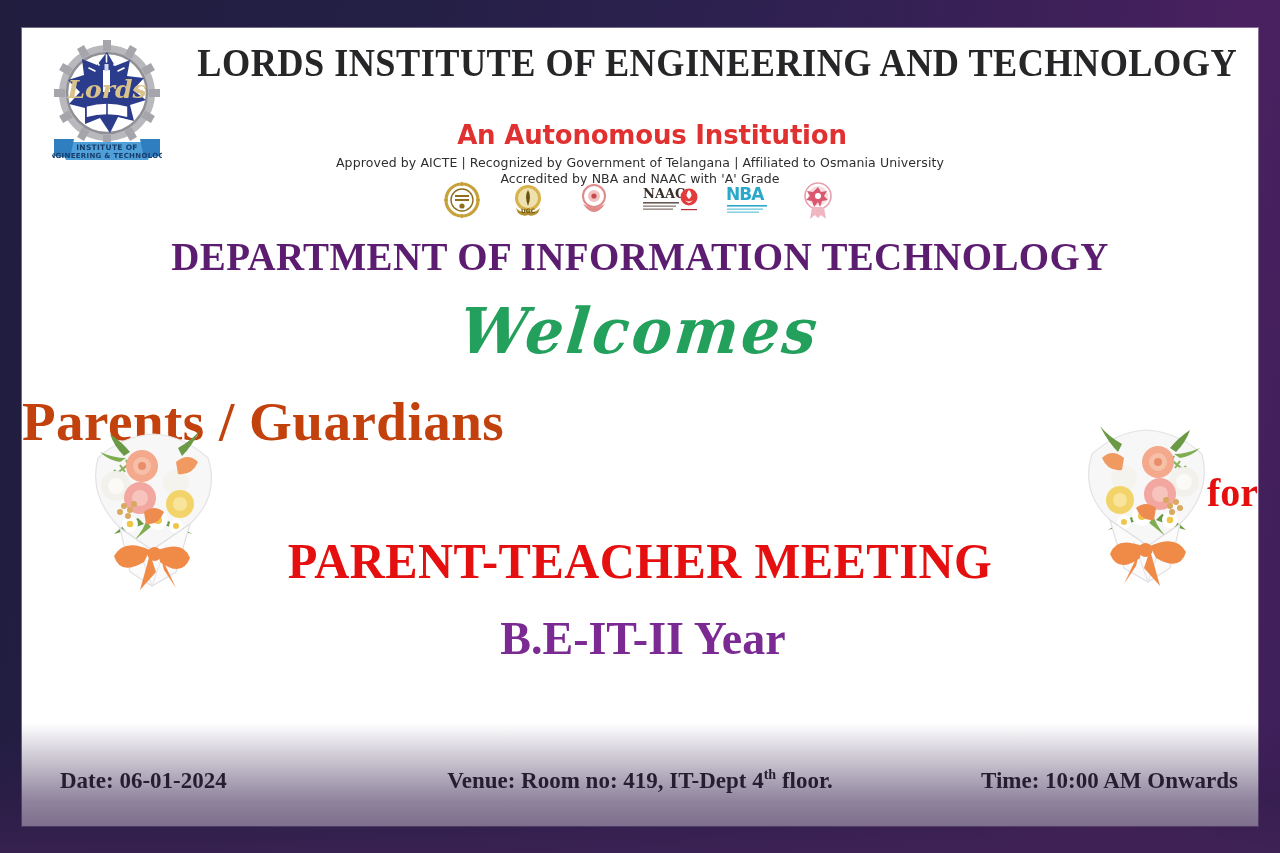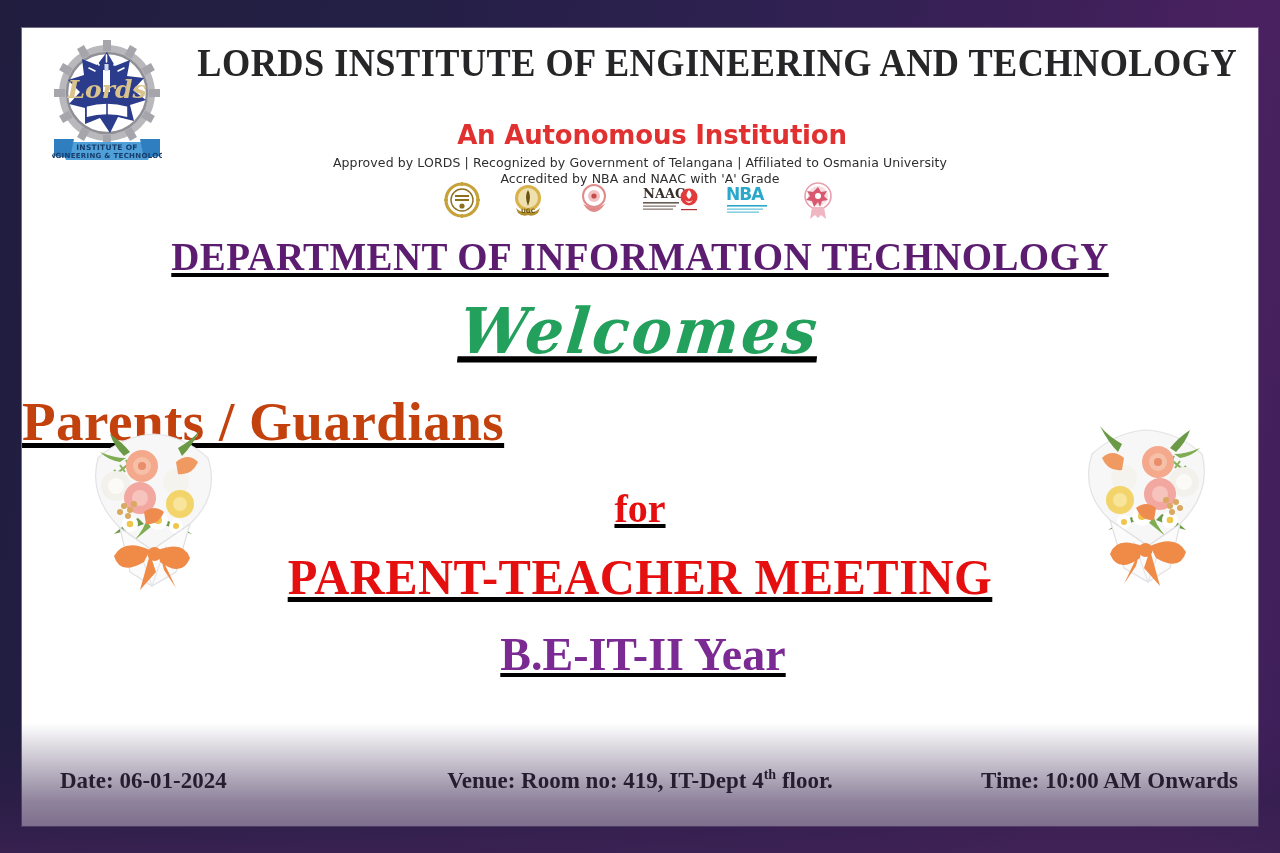--- a/index.html
+++ b/index.html
@@ -34,21 +34,20 @@
   
   #poster-card {
     position: absolute;
     left: 22px;
     top: 28px;
     width: 1236px;
     height: 798px;
     background: #ffffff;
     box-shadow: 0 0 0 1px rgba(255,255,255,0.35);
     overflow: hidden;
-    text-decoration: underline;
   }
 
   
   #letterhead {
     position: relative;
     height: 182px;
   }
   #college-logo {
     position: absolute;
     left: 30px;
@@ -139,22 +138,22 @@
   }
   #guests-line {
     margin-top: 24px;
     font-family: "Liberation Serif", serif;
     font-weight: bold;
     font-size: 55px;
     color: #c2410c;
     letter-spacing: 0.5px;
   }
   #for-line {
-    margin-top: 32px;
-    text-align: center;
+    margin-top: 16px;
+    text-align: right;
     font-family: "Liberation Serif", serif;
     font-weight: bold;
     font-size: 40px;
     color: #e60f0f;
   }
   #event-title {
     margin-top: 16px;
     text-align: center;
     font-family: "Liberation Serif", serif;
     font-weight: bold;
@@ -263,21 +262,21 @@
             <text x="55" y="112" text-anchor="middle" font-family="DejaVu Sans, sans-serif" font-weight="bold" font-size="7.5" fill="#173d6b" letter-spacing="0.3">INSTITUTE OF</text>
             <text x="55" y="120" text-anchor="middle" font-family="DejaVu Sans, sans-serif" font-weight="bold" font-size="7" fill="#173d6b" letter-spacing="0.3">ENGINEERING &amp; TECHNOLOGY</text>
           </g>
         </svg>
       </div>
 
       <div id="college-title">LORDS INSTITUTE OF ENGINEERING AND TECHNOLOGY</div>
 
       <div id="autonomous-line">An Autonomous Institution</div>
 
-      <div id="approval-line-1" class="approval-line">Approved by LORDS | Recognized by Government of Telangana | Affiliated to Osmania University</div>
+      <div id="approval-line-1" class="approval-line">Approved by AICTE | Recognized by Government of Telangana | Affiliated to Osmania University</div>
 
       <div id="approval-line-2" class="approval-line">Accredited by NBA and NAAC with 'A' Grade</div>
 
       <div id="accreditation-row">
 
         <div class="accred-badge">
           <svg viewBox="0 0 40 40" width="40" height="40">
             <circle cx="20" cy="20" r="16" fill="none" stroke="#c6a23a" stroke-width="3.2"></circle>
             <circle cx="20" cy="20" r="11" fill="none" stroke="#8d6f1d" stroke-width="1.4"></circle>
             <g fill="#8d6f1d">

